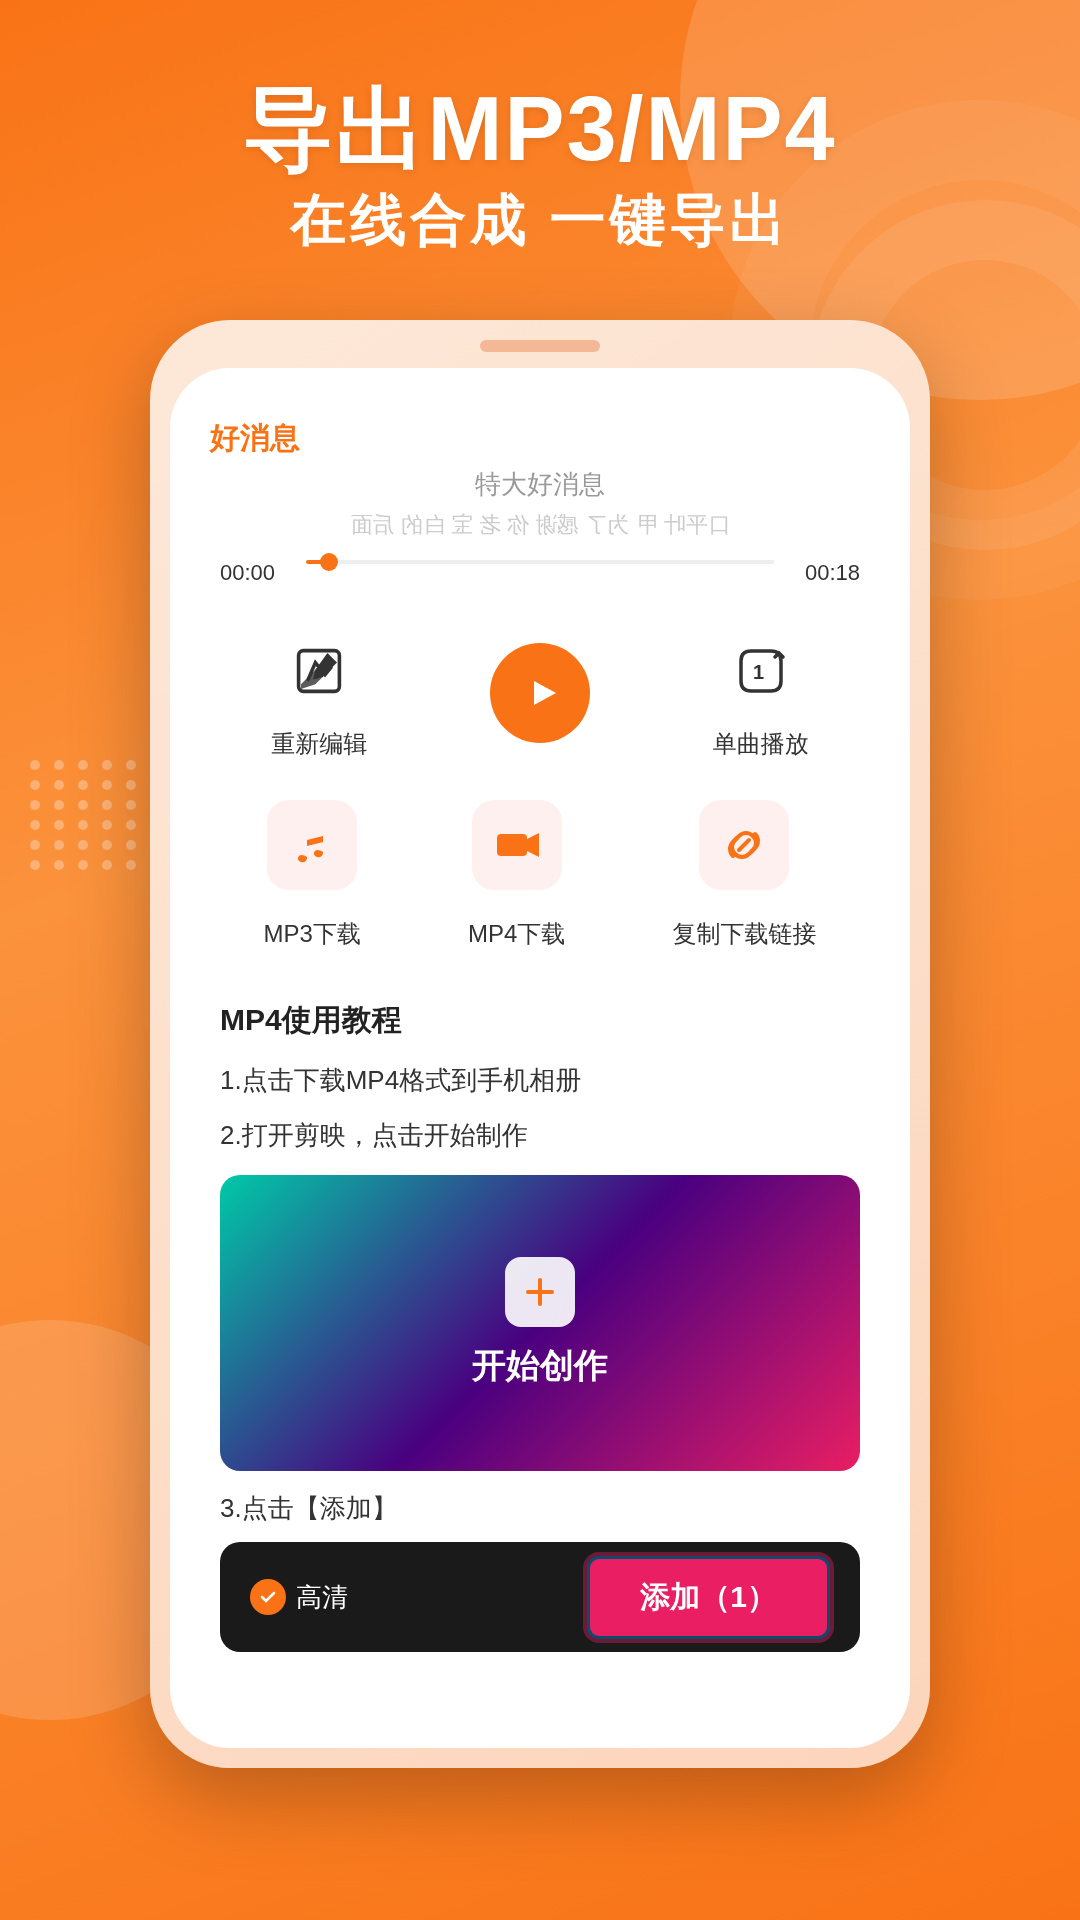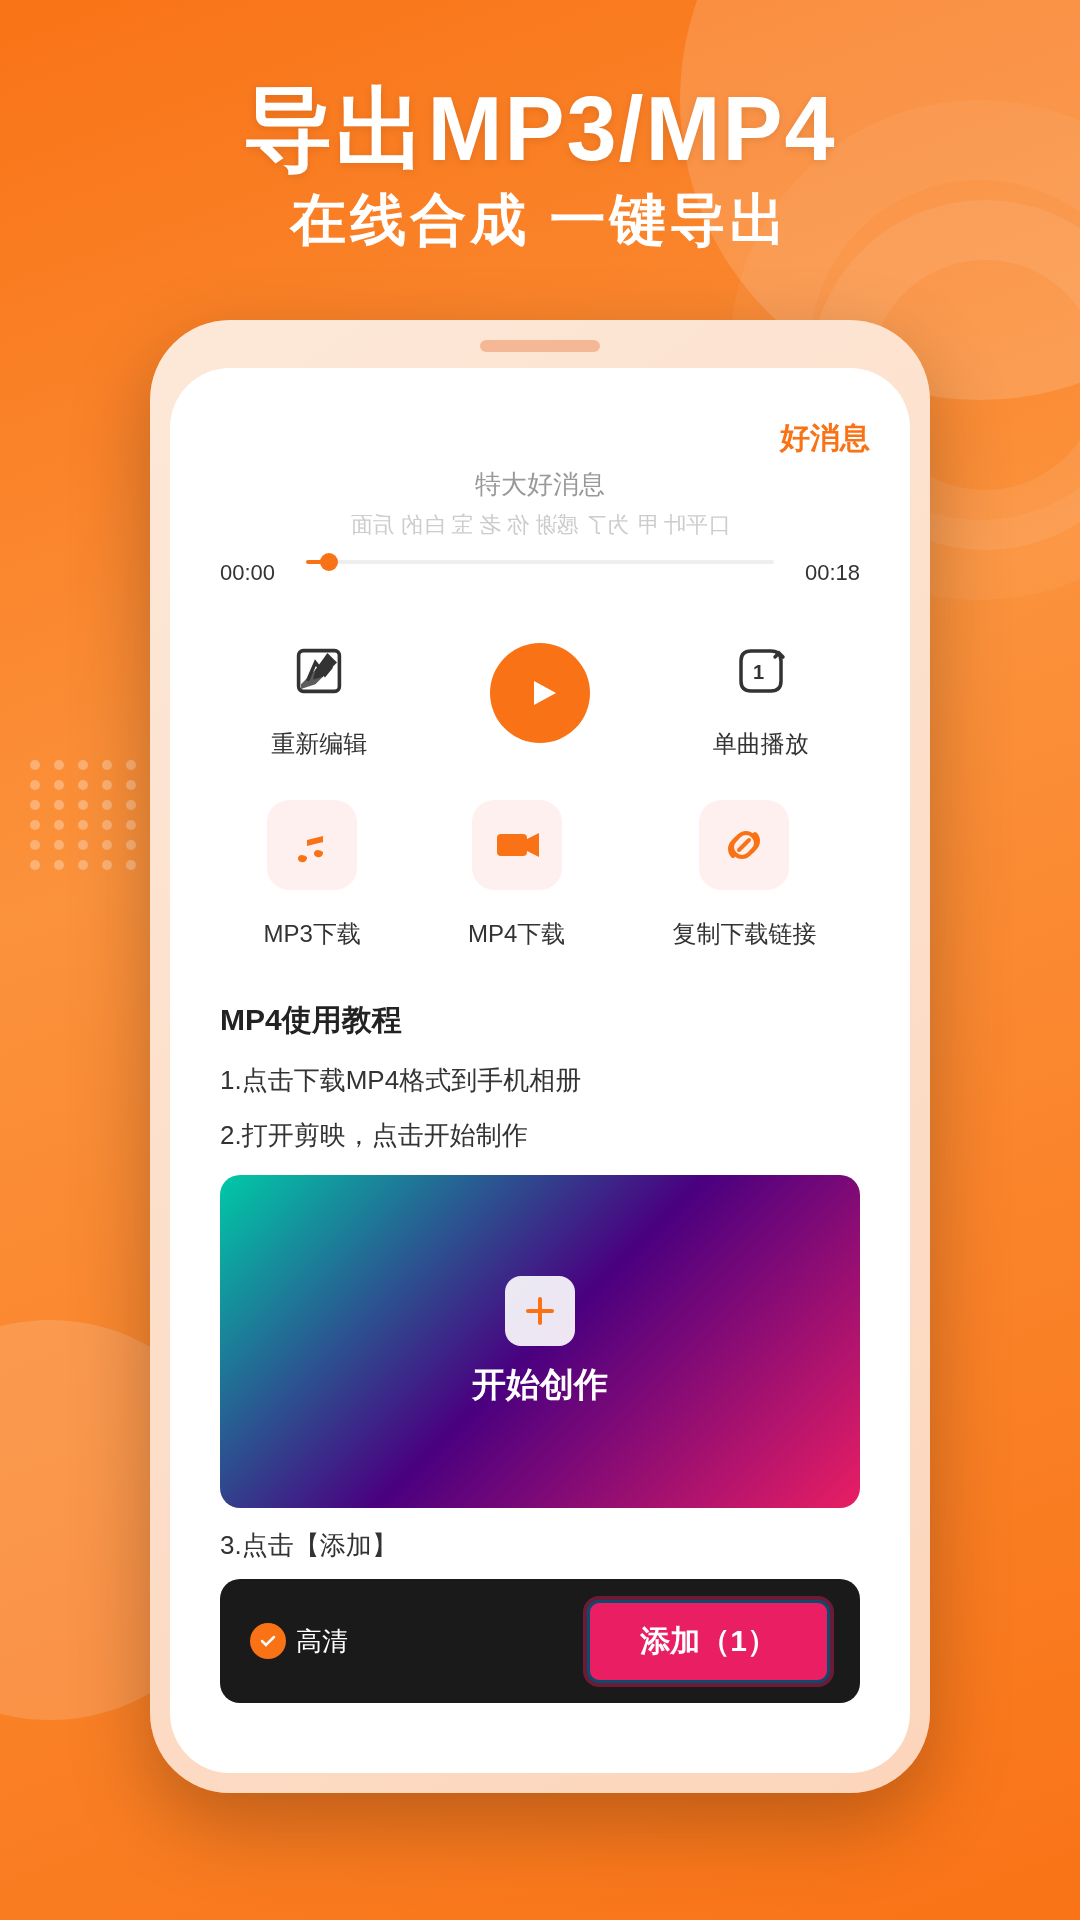--- a/index.html
+++ b/index.html
@@ -83,21 +83,21 @@
       min-height: 1380px;
       padding-bottom: 40px;
     }
 
     
     .screen-content {
       padding: 50px 40px 30px;
     }
 
     .news-title {
-      text-align: right;
+      text-align: left;
       font-size: 30px;
       font-weight: 700;
       color: #f97316;
       margin-bottom: 8px;
     }
 
     .news-subtitle {
       text-align: center;
       font-size: 26px;
       color: #999;
@@ -236,21 +236,21 @@
       color: #333;
       margin-bottom: 16px;
       line-height: 1.5;
     }
 
     
     .video-thumb {
       border-radius: 20px;
       overflow: hidden;
       margin: 20px 0;
-      height: 333px;
+      height: 296px;
       background: linear-gradient(135deg, #00c9a7 0%, #4a0080 50%, #e91e63 100%);
       display: flex;
       align-items: center;
       justify-content: center;
       flex-direction: column;
       gap: 16px;
     }
 
     .video-create-btn {
       width: 70px;
@@ -271,21 +271,21 @@
     .tutorial-step-3 {
       font-size: 26px;
       color: #333;
       margin: 16px 0;
     }
 
     
     .add-bar {
       background: #1a1a1a;
       border-radius: 20px;
-      height: 124px;
+      height: 110px;
       display: flex;
       align-items: center;
       justify-content: space-between;
       padding: 0 30px;
       margin: 10px 0 0;
     }
 
     .hd-badge {
       display: flex;
       align-items: center;

